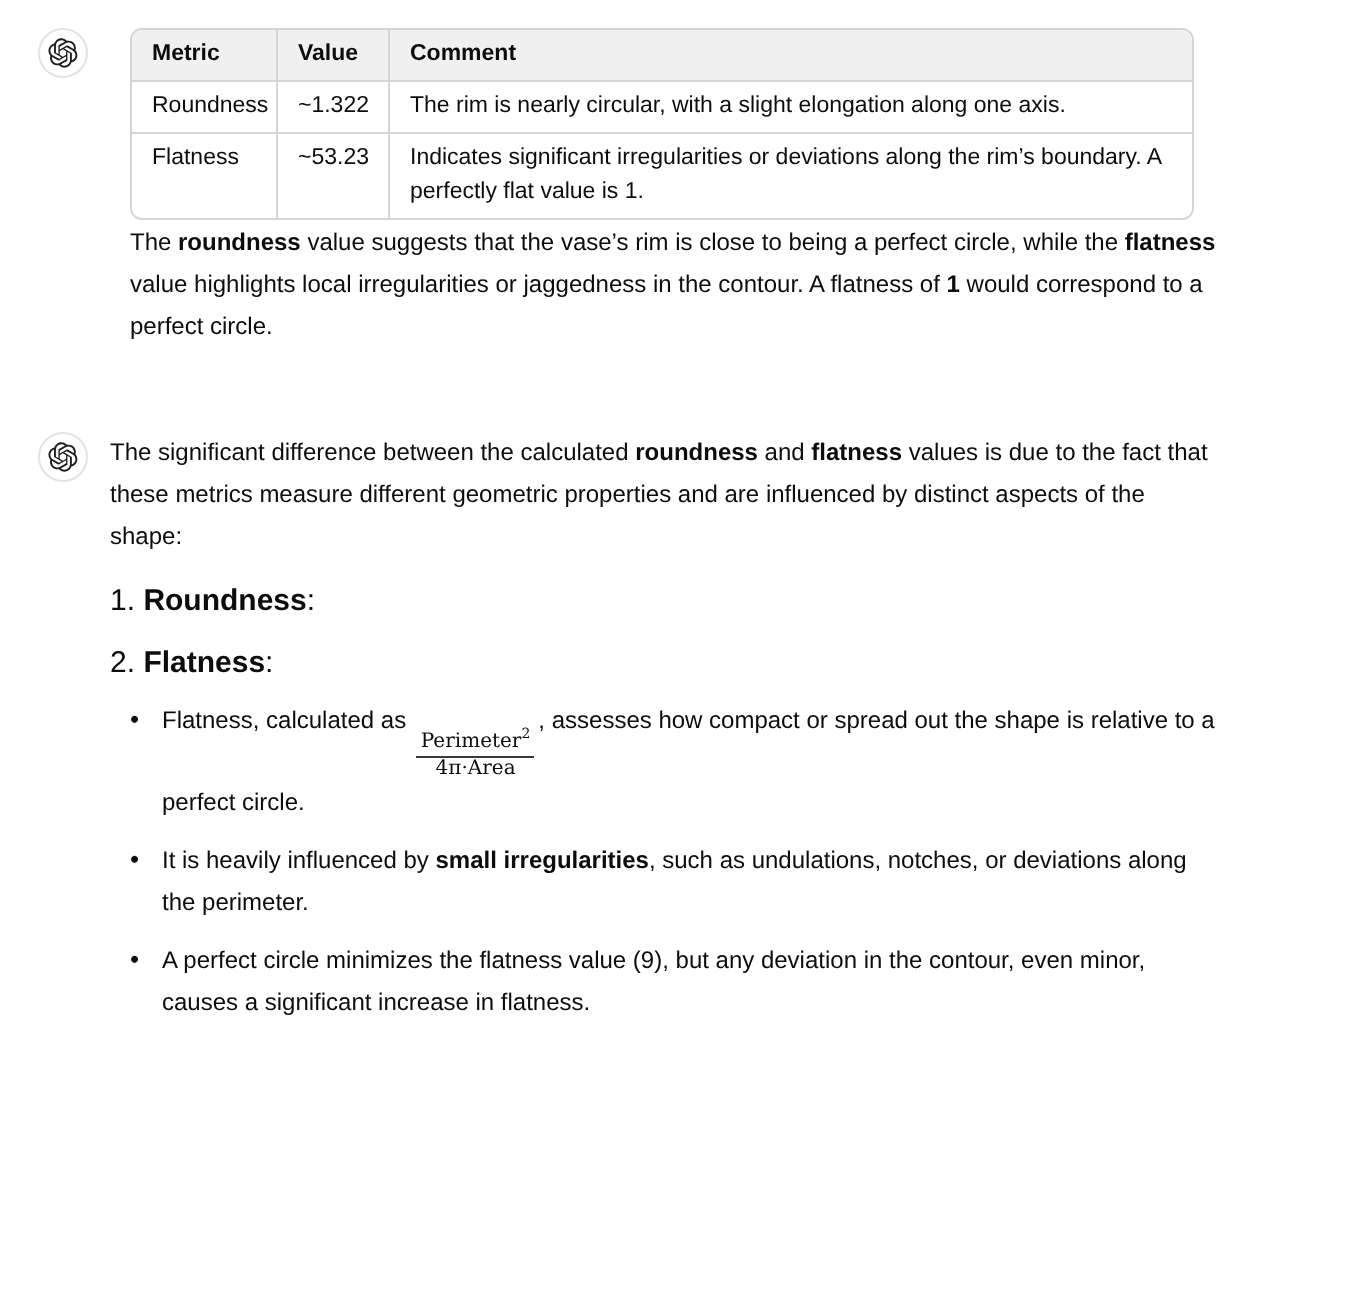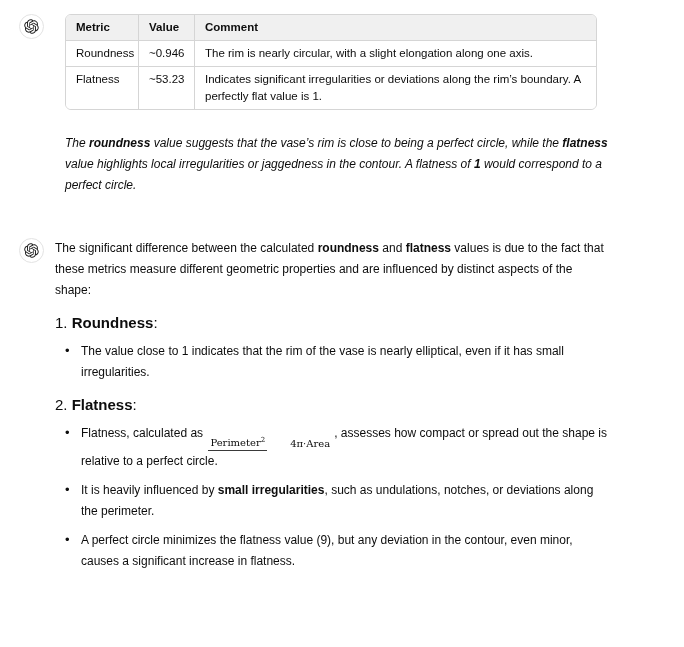--- a/index.html
+++ b/index.html
@@ -28,35 +28,35 @@
   table{border-collapse:separate;border-spacing:0;width:100%;table-layout:fixed;
     font-size:11.5px;line-height:17px;}
   col.c-metric{width:73px;} col.c-value{width:56px;} col.c-comment{width:401px;}
   th,td{padding:4px 10px;text-align:left;vertical-align:top;box-sizing:border-box;}
   th{background:#f0f0f0;font-weight:600;border-bottom:1px solid #d5d5d5;}
   th:not(:last-child),td:not(:last-child){border-right:1px solid #d5d5d5;}
   tbody tr:not(:last-child) td{border-bottom:1px solid #d5d5d5;}
   td{background:#fff;}
   
   p{margin:0;}
-  .para{margin-top:23px;width:555px;font-style:italic;}
+  .para{margin-top:1px;width:555px;}
   .intro{width:555px;}
   
   .sec-h{font-size:15px;line-height:19px;margin:12px 0 9px;font-weight:400;}
   .sec-h b{font-weight:700;}
   
   ul{list-style:none;margin:0;padding:0;}
   li{position:relative;padding-left:26px;margin-bottom:8px;}
   li::before{content:"\2022";position:absolute;left:10px;top:-1px;font-size:13px;}
   
   .frac{
-    display:inline-flex;flex-direction:row;align-items:center;
+    display:inline-flex;flex-direction:column;align-items:center;
     vertical-align:-0.95em;text-align:center;
     font-family:"DejaVu Serif","Liberation Serif",serif;
-    font-size:10px;line-height:1.2;margin:0 2px;gap:21px;
+    font-size:10px;line-height:1.2;margin:0 2px;
   }
   .frac .num{border-bottom:1px solid #3a3a3a;padding:0 2px;}
   .frac .den{padding:0 2px;}
   .frac sup{font-size:7px;line-height:1;}
 </style>
 </head>
 <body>
 
 <div>
 
@@ -79,21 +79,21 @@
           <thead>
             <tr>
               <th>Metric</th>
               <th>Value</th>
               <th>Comment</th>
             </tr>
           </thead>
           <tbody>
             <tr>
               <td>Roundness</td>
-              <td>~0.946</td>
+              <td>~1.322</td>
               <td>The rim is nearly circular, with a slight elongation along one axis.</td>
             </tr>
             <tr>
               <td>Flatness</td>
               <td>~53.23</td>
               <td>Indicates significant irregularities or deviations along the rim’s boundary. A perfectly flat value is 1.</td>
             </tr>
           </tbody>
         </table>
       </div>
@@ -107,21 +107,20 @@
         <svg viewBox="0 0 41 41" xmlns="http://www.w3.org/2000/svg">
             <path d="M37.5324 16.8707C37.9808 15.5241 38.1363 14.0974 37.9886 12.6859C37.8409 11.2744 37.3934 9.91076 36.676 8.68622C35.6126 6.83404 33.9882 5.3676 32.0373 4.4985C30.0864 3.62941 27.9098 3.40259 25.8215 3.85078C24.8796 2.7893 23.7219 1.94125 22.4257 1.36341C21.1295 0.785575 19.7249 0.491269 18.3058 0.500197C16.1708 0.495044 14.0893 1.16803 12.3614 2.42214C10.6335 3.67624 9.34853 5.44666 8.6917 7.47815C7.30085 7.76286 5.98686 8.3414 4.8377 9.17505C3.68854 10.0087 2.73073 11.0782 2.02839 12.312C0.956464 14.1591 0.498905 16.2988 0.721698 18.4228C0.944492 20.5467 1.83612 22.5449 3.268 24.1293C2.81966 25.4759 2.66413 26.9026 2.81182 28.3141C2.95951 29.7256 3.40701 31.0892 4.12437 32.3138C5.18791 34.1659 6.8123 35.6322 8.76321 36.5013C10.7141 37.3704 12.8907 37.5973 14.9789 37.1492C15.9208 38.2107 17.0786 39.0587 18.3747 39.6366C19.6709 40.2144 21.0755 40.5087 22.4946 40.4998C24.6307 40.5054 26.7133 39.8321 28.4418 38.5772C30.1704 37.3223 31.4556 35.5506 32.1119 33.5179C33.5027 33.2332 34.8167 32.6547 35.9659 31.821C37.115 30.9874 38.0728 29.9178 38.7752 28.684C39.8458 26.8371 40.3023 24.6979 40.0789 22.5748C39.8556 20.4517 38.9639 18.4544 37.5324 16.8707ZM22.4978 37.8849C20.7443 37.8874 19.0459 37.2733 17.6994 36.1501C17.7601 36.117 17.8666 36.0586 17.936 36.0161L25.9004 31.4156C26.1003 31.3019 26.2663 31.137 26.3813 30.9378C26.4964 30.7386 26.5563 30.5124 26.5549 30.2825V19.0542L29.9213 20.998C29.9389 21.0068 29.9541 21.0198 29.9656 21.0359C29.977 21.052 29.9842 21.0707 29.9867 21.0902V30.3889C29.9842 32.375 29.1946 34.2791 27.7909 35.6841C26.3872 37.0892 24.4838 37.8806 22.4978 37.8849ZM6.39227 31.0064C5.51397 29.4888 5.19742 27.7107 5.49804 25.9832C5.55718 26.0187 5.66048 26.0818 5.73461 26.1244L13.699 30.7248C13.8975 30.8408 14.1233 30.902 14.3532 30.902C14.583 30.902 14.8088 30.8408 15.0073 30.7248L24.731 25.1103V28.9979C24.7321 29.0177 24.7283 29.0376 24.7199 29.0556C24.7115 29.0736 24.6988 29.0893 24.6829 29.1012L16.6317 33.7497C14.9096 34.7416 12.8643 35.0097 10.9447 34.4954C9.02506 33.9811 7.38785 32.7263 6.39227 31.0064ZM4.29707 13.6194C5.17156 12.0998 6.55279 10.9364 8.19885 10.3327C8.19885 10.4013 8.19491 10.5228 8.19491 10.6071V19.8079C8.19351 20.0378 8.25334 20.2638 8.36823 20.4629C8.48312 20.6619 8.64893 20.8267 8.84863 20.9404L18.5723 26.5542L15.206 28.4979C15.1894 28.5089 15.1703 28.5155 15.1505 28.5173C15.1307 28.5191 15.1107 28.5159 15.0924 28.5081L7.04046 23.8557C5.32135 22.8601 4.06716 21.2235 3.55289 19.3046C3.03862 17.3858 3.30624 15.3413 4.29707 13.6194ZM31.955 20.0556L22.2312 14.4411L25.5976 12.4981C25.6142 12.4872 25.6333 12.4805 25.6531 12.4787C25.6729 12.4769 25.6928 12.4801 25.7111 12.4879L33.7631 17.1364C34.9967 17.849 36.0017 18.8982 36.6606 20.1613C37.3194 21.4244 37.6047 22.849 37.483 24.2684C37.3613 25.6878 36.8377 27.0432 35.9743 28.1759C35.1109 29.3086 33.9434 30.1717 32.6332 30.6641C32.6332 30.5947 32.6332 30.4733 32.6332 30.3889V21.1881C32.6353 20.9585 32.576 20.7325 32.4617 20.5334C32.3474 20.3343 32.1822 20.1694 31.955 20.0556ZM35.3055 15.0128C35.2464 14.9765 35.1431 14.9142 35.069 14.8717L27.1045 10.2712C26.906 10.1554 26.6803 10.0943 26.4504 10.0943C26.2206 10.0943 25.9948 10.1554 25.7963 10.2712L16.0726 15.8858V11.9982C16.0715 11.9783 16.0753 11.9585 16.0837 11.9405C16.0921 11.9225 16.1048 11.9068 16.1207 11.8949L24.1719 7.25025C25.4053 6.53903 26.8158 6.19376 28.2383 6.25482C29.6608 6.31589 31.0364 6.78077 32.2044 7.59508C33.3723 8.40939 34.2842 9.53945 34.8334 10.8531C35.3826 12.1667 35.5464 13.6095 35.3055 15.0128ZM14.2424 21.9419L10.8752 19.9981C10.8576 19.9893 10.8423 19.9763 10.8309 19.9602C10.8195 19.9441 10.8122 19.9254 10.8098 19.9059V10.6071C10.8107 9.18295 11.2173 7.78848 11.9819 6.58696C12.7466 5.38544 13.8377 4.42659 15.1275 3.82264C16.4173 3.21869 17.8524 2.99464 19.2649 3.1767C20.6775 3.35876 22.0089 3.93941 23.1034 4.85067C23.0427 4.88379 22.937 4.94215 22.8668 4.98473L14.9024 9.58517C14.7025 9.69878 14.5366 9.86356 14.4215 10.0626C14.3065 10.2616 14.2466 10.4877 14.2479 10.7175L14.2424 21.9419ZM16.071 17.9991L20.4018 15.4978L24.7325 17.9975V22.9985L20.4018 25.4983L16.071 22.9985V17.9991Z"></path>
           </svg>
       </span>
     </div>
     <div class="content">
       <p class="intro"><span>The significant difference between the calculated </span><b>roundness</b><span> and </span><b>flatness</b><span> values is due to the fact that these metrics measure different geometric properties and are influenced by distinct aspects of the shape:</span></p>
 
       <h3 class="sec-h"><span>1. </span><b>Roundness</b><span>:</span></h3>
       <ul>
-        <li><span>The value close to 1 indicates that the rim of the vase is nearly elliptical, even if it has small irregularities.</span></li>
       </ul>
 
       <h3 class="sec-h"><span>2. </span><b>Flatness</b><span>:</span></h3>
       <ul>
         <li><span>Flatness, calculated as </span><span class="frac">
               <span class="num">Perimeter<sup>2</sup></span>
               <span class="den">4π·Area</span>
             </span><span>, assesses how compact or spread out the shape is relative to a perfect circle.</span></li>
         <li><span>It is heavily influenced by </span><b>small irregularities</b><span>, such as undulations, notches, or deviations along the perimeter.</span></li>
         <li><span>A perfect circle minimizes the flatness value (9), but any deviation in the contour, even minor, causes a significant increase in flatness.</span></li>

